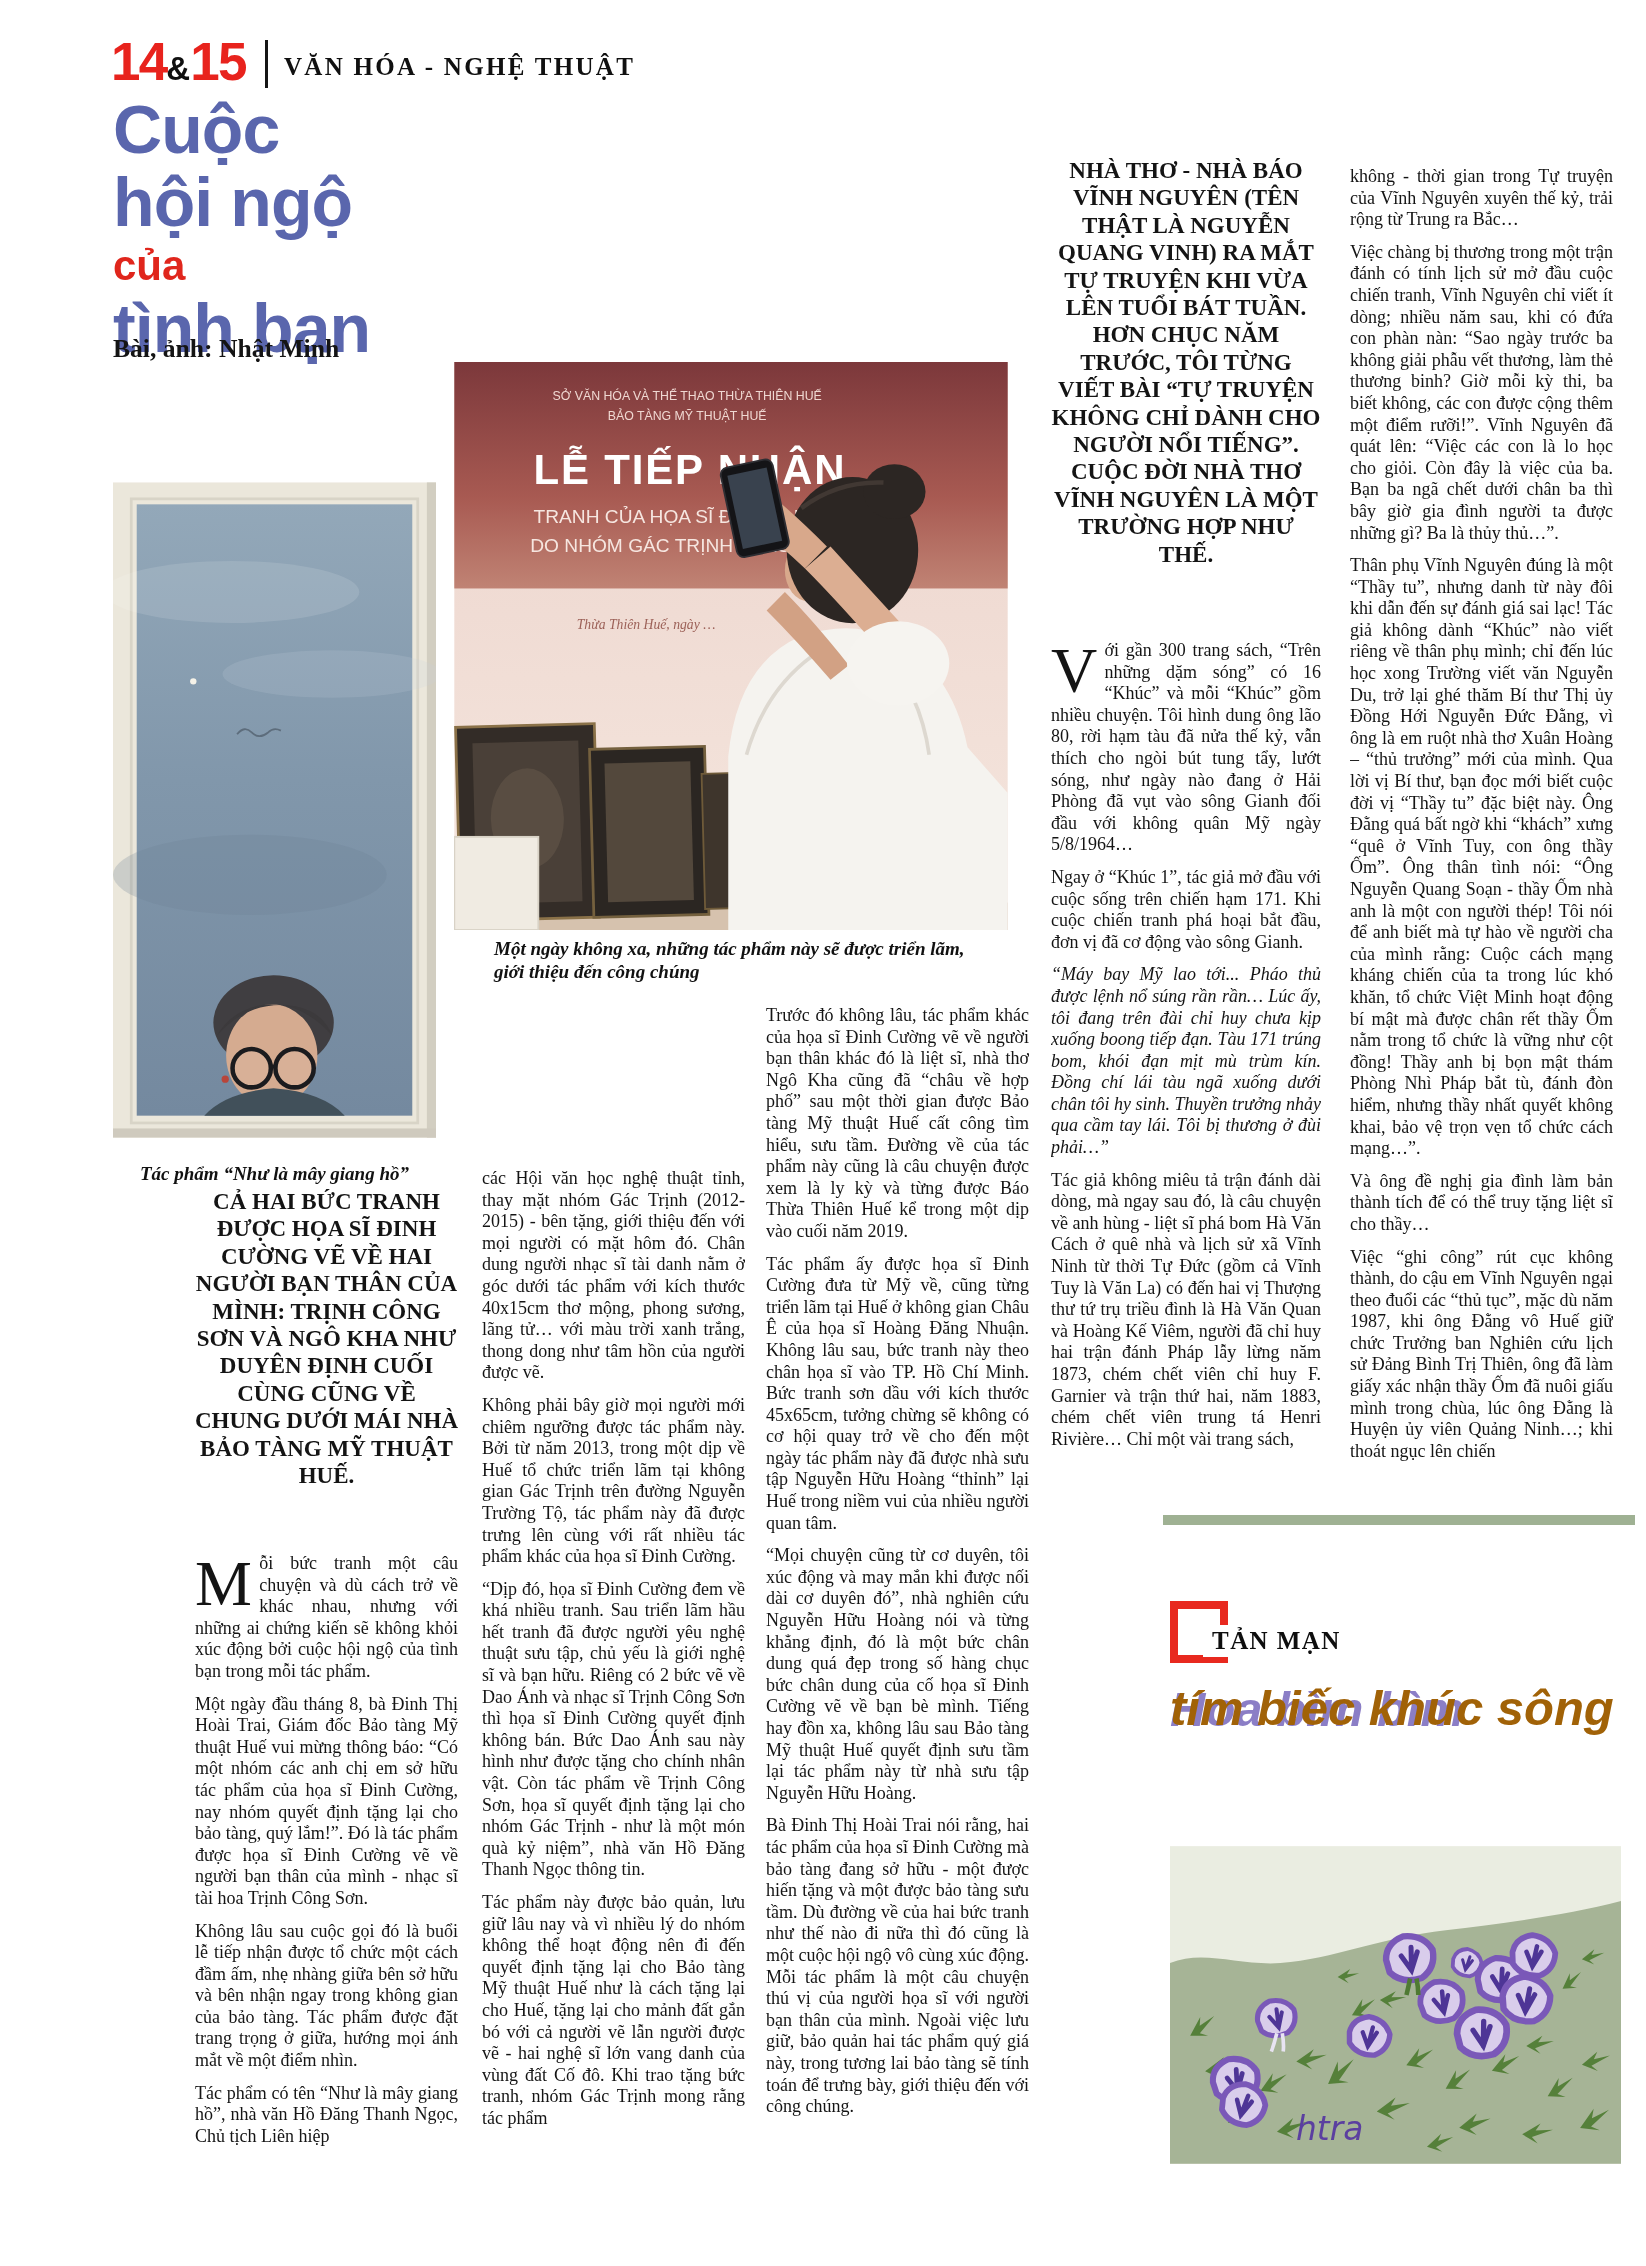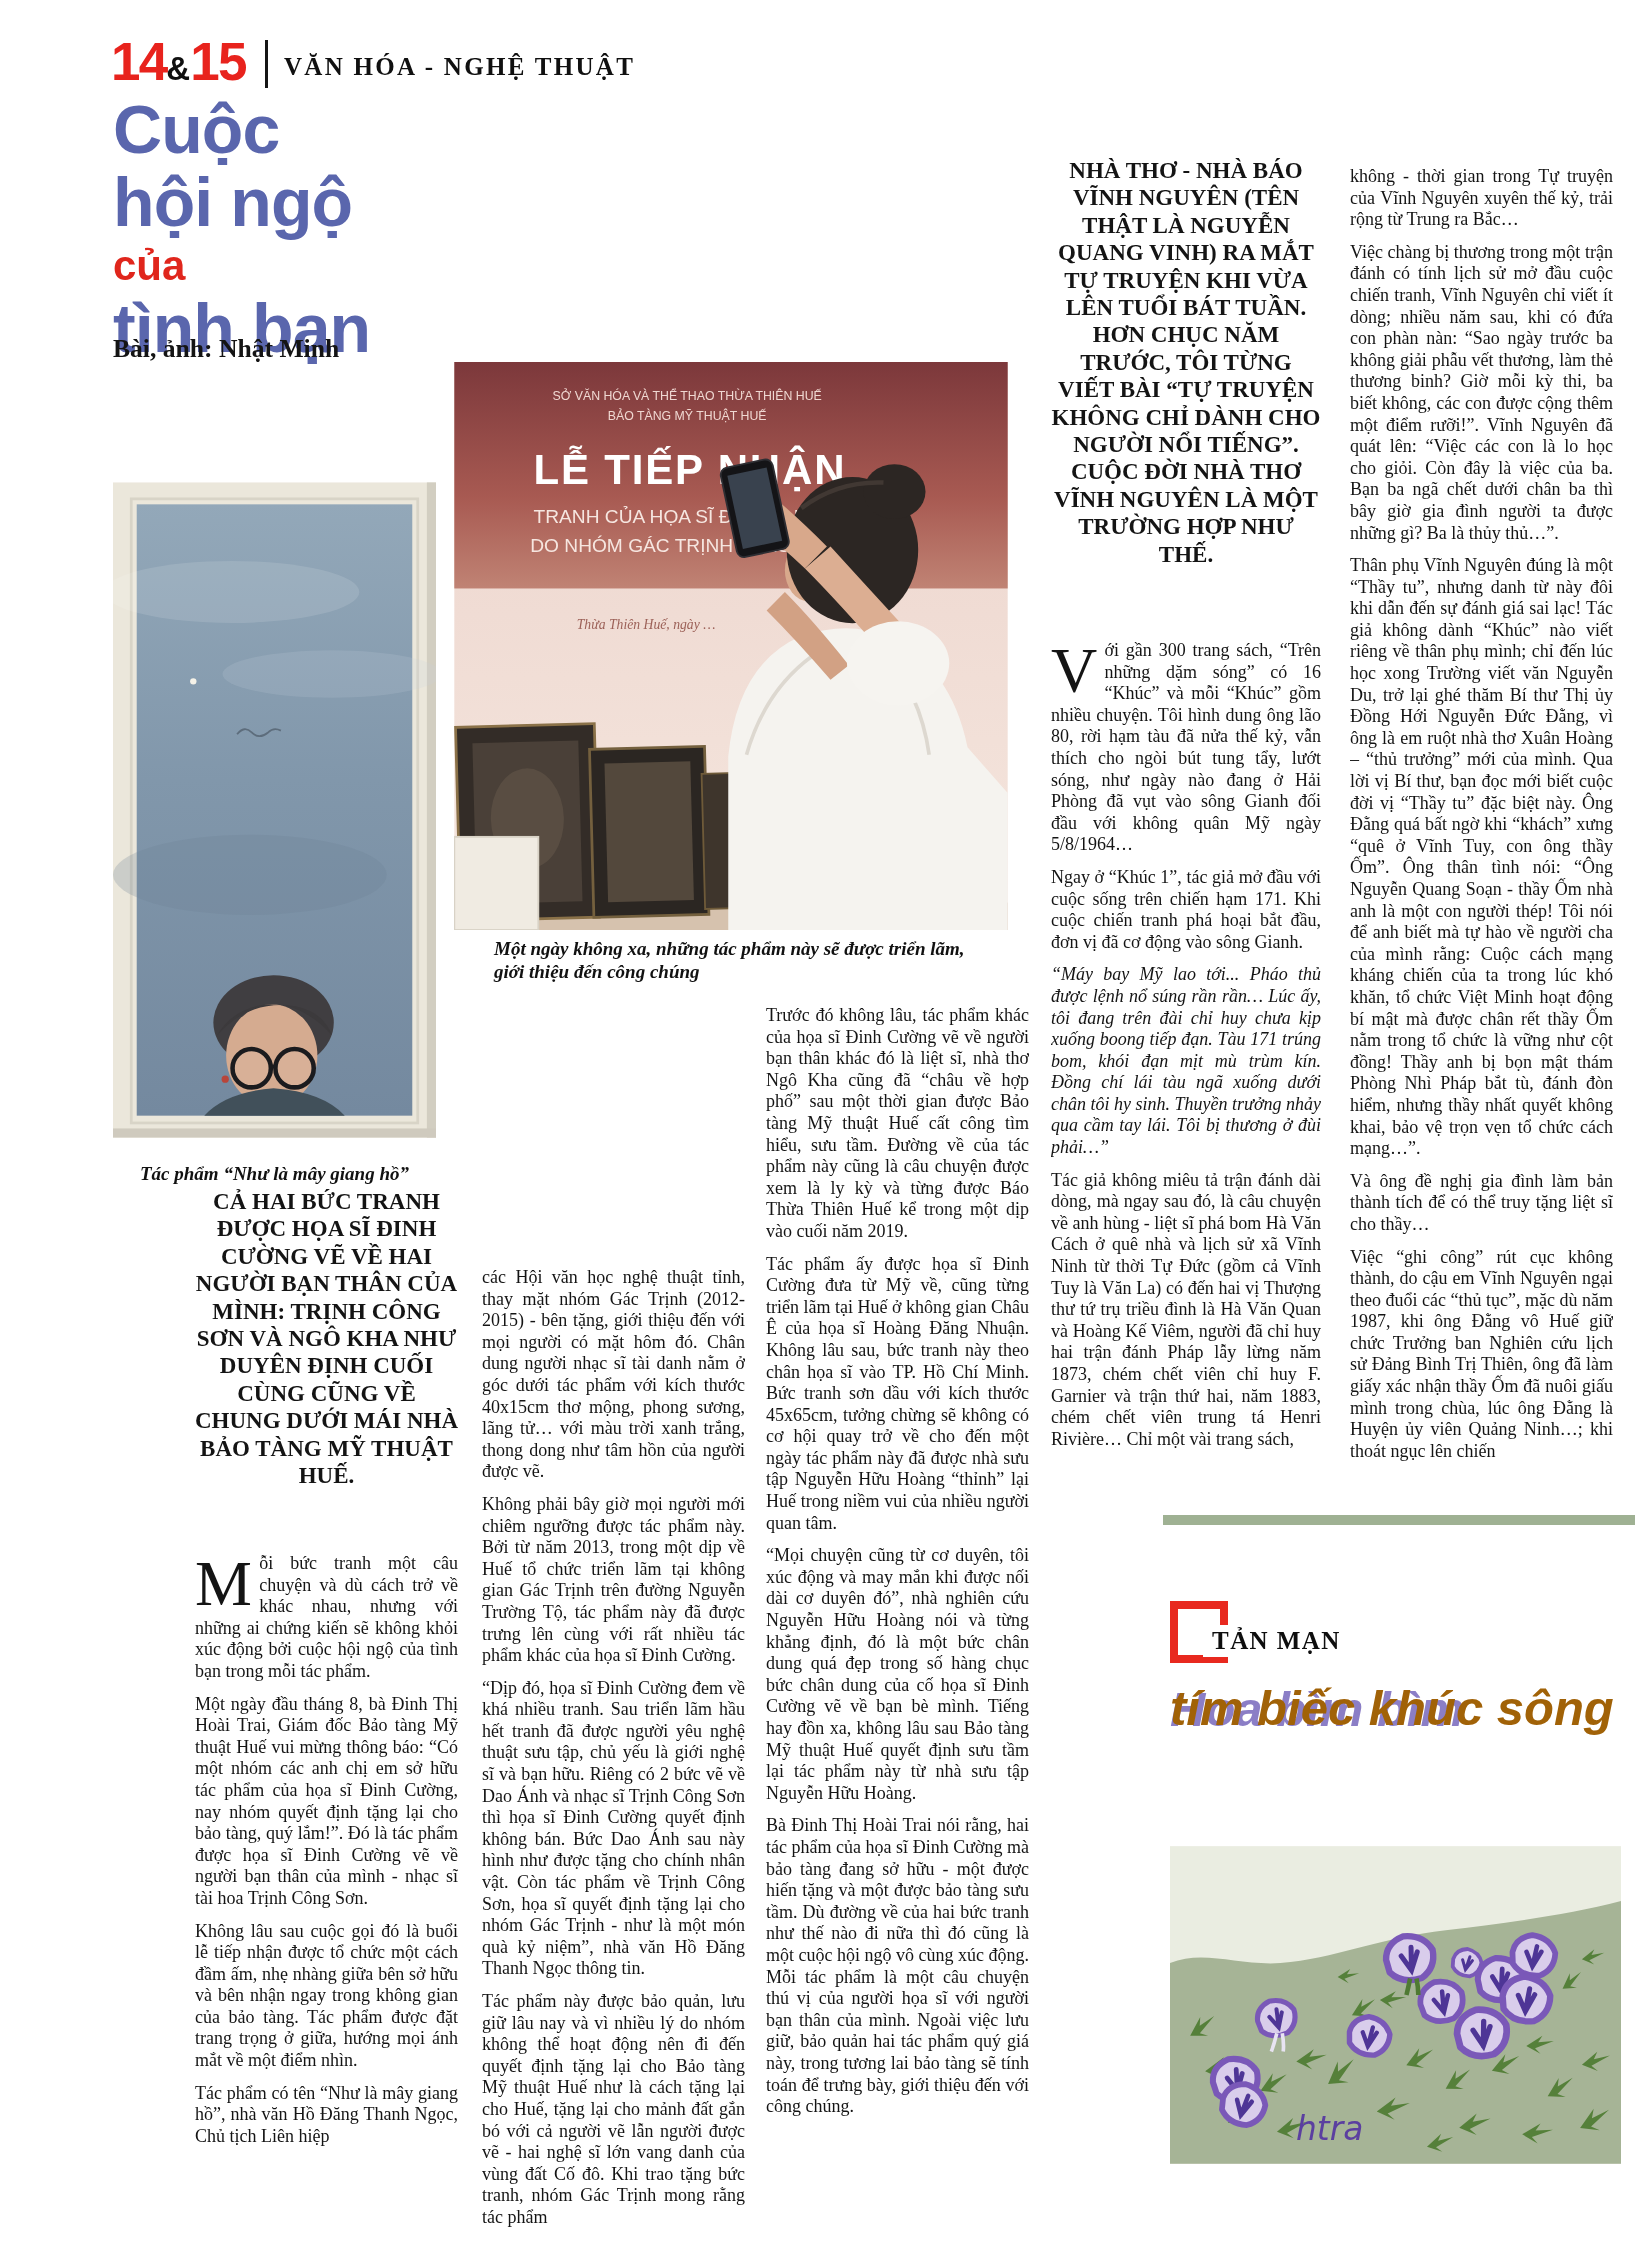--- a/index.html
+++ b/index.html
@@ -24,21 +24,21 @@
   .cap{font-style:italic;font-weight:bold;font-size:19px;line-height:23px;color:#111;}
   .cap1{left:113px;top:1146px;width:323px;text-align:center;margin-top:16px;}
   .cap2{left:482px;top:937px;width:539px;white-space:pre-line;text-align:left;margin-left:12px;}
   
   .intro{font-weight:bold;font-size:23px;line-height:27.4px;text-align:center;}
   .col{font-size:18px;line-height:21.6px;text-align:justify;}
   .col p{margin:0 0 11px 0;}
   .clip{overflow:hidden;}
   .c1i{left:195px;top:1188px;width:263px;}
   .c1{left:195px;top:1553px;width:263px;height:610px;}
-  .c2{left:482px;top:1267px;width:263px;height:970px;}
+  .c2{left:482px;top:1168px;width:263px;height:970px;}
   .c3{left:766px;top:1005px;width:263px;height:1159px;}
   .c4i{left:1051px;top:157px;width:270px;}
   .c4{left:1051px;top:640px;width:270px;height:866px;}
   .c5{left:1350px;top:166px;width:263px;height:1336px;}
   .dropcap{float:left;font-size:64px;line-height:51px;padding:4.6px 7.3px 0 0;}
   .ital{font-style:italic;}
   
   .greenbar{left:1163px;top:1515px;width:472px;height:10px;background:#9fb193;}
   .tm{left:1170px;top:1601px;width:238px;height:58px;}
   .tm-icon{position:absolute;left:0;top:0;width:42px;height:46px;border:8.2px solid #e8291f;}

